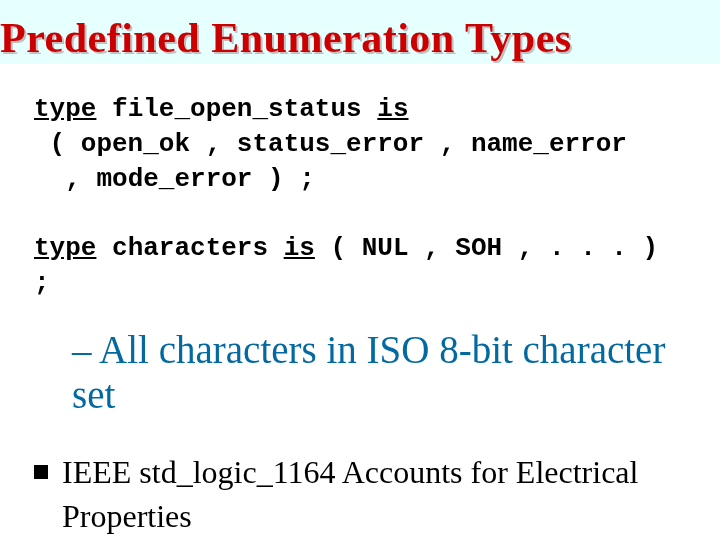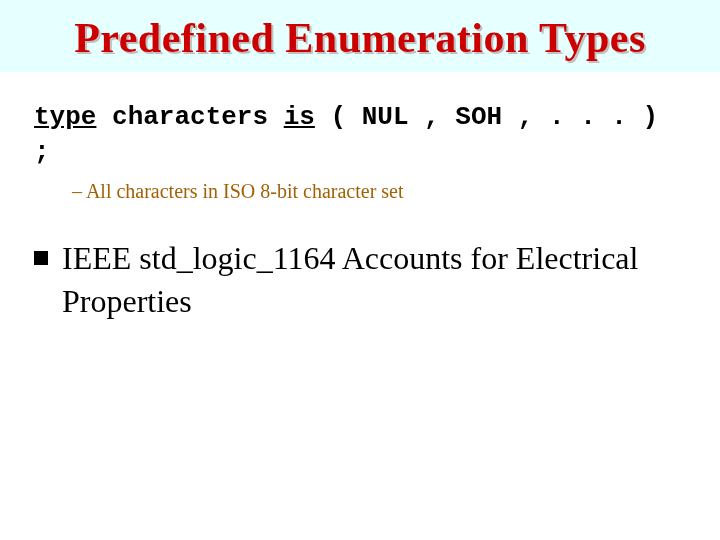--- a/index.html
+++ b/index.html
@@ -6,22 +6,21 @@
     margin: 0;
     padding: 0;
     width: 720px;
     height: 540px;
     background: #ffffff;
     font-family: "Times New Roman", Times, serif;
     overflow: hidden;
   }
   .title-bar {
     background: #e6ffff;
-    padding: 14px 0 10px 0;
-    text-align: center;
+    padding: 14px 0 2px 0;
   }
   .title-text {
     font-size: 42px;
     font-weight: bold;
     color: #cc0000;
     text-shadow: 2px 2px 0 #c0c0c0;
     letter-spacing: 0.5px;
   }
   .content {
     padding: 28px 34px 0 34px;
@@ -35,24 +34,24 @@
     margin-bottom: 34px;
   }
   .code-block .kw {
     text-decoration: underline;
   }
   .code-line2 {
     margin-top: 0;
   }
   .sub-bullet {
     font-family: "Times New Roman", Times, serif;
-    font-size: 20px;
-    color: #a16207;
+    font-size: 39px;
+    color: #0369a1;
     margin-left: 38px;
-    margin-top: 10px;
+    margin-top: 26px;
     margin-bottom: 34px;
   }
   .main-bullet {
     font-family: "Times New Roman", Times, serif;
     font-size: 32px;
     color: #000000;
     display: flex;
     align-items: flex-start;
     line-height: 1.35;
   }
@@ -71,20 +70,29 @@
 </style>
 </head>
 <body>
 
 <div class="title-bar">
   <span class="title-text">Predefined Enumeration Types</span>
 </div>
 
 <div class="content">
 
+  <div class="code-block">
+    <div>
+      <span class="kw">type</span>
+      <span> </span><span>file_open_status</span>
+      <span> </span><span class="kw">is</span>
+    </div>
+    <div class="code-line2">&nbsp;<span>( open_ok , status_error , name_error</span></div>
+    <div>&nbsp;&nbsp;<span>, mode_error ) ;</span></div>
+  </div>
 
   <div class="code-block" style="margin-bottom:6px;">
     <span class="kw">type</span>
     <span> </span><span>characters</span>
     <span> </span><span class="kw">is</span>
     <span> </span><span>( NUL , SOH , . . . ) ;</span>
   </div>
 
   <div class="sub-bullet">– All characters in ISO 8-bit character set</div>
 

